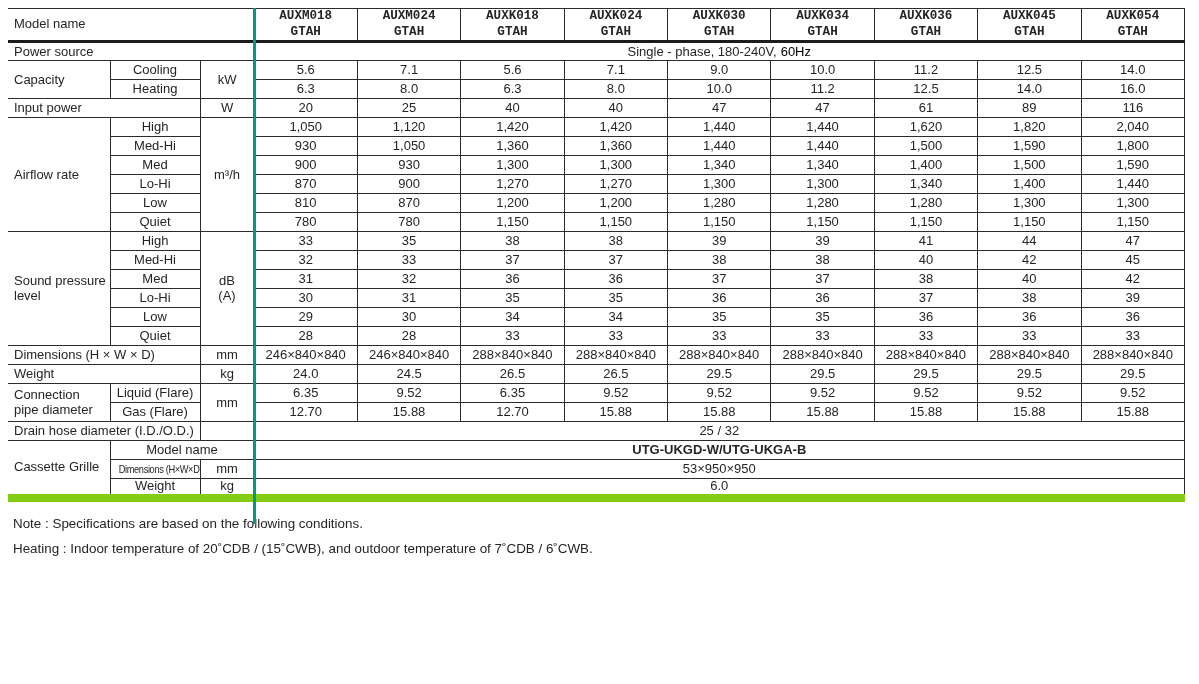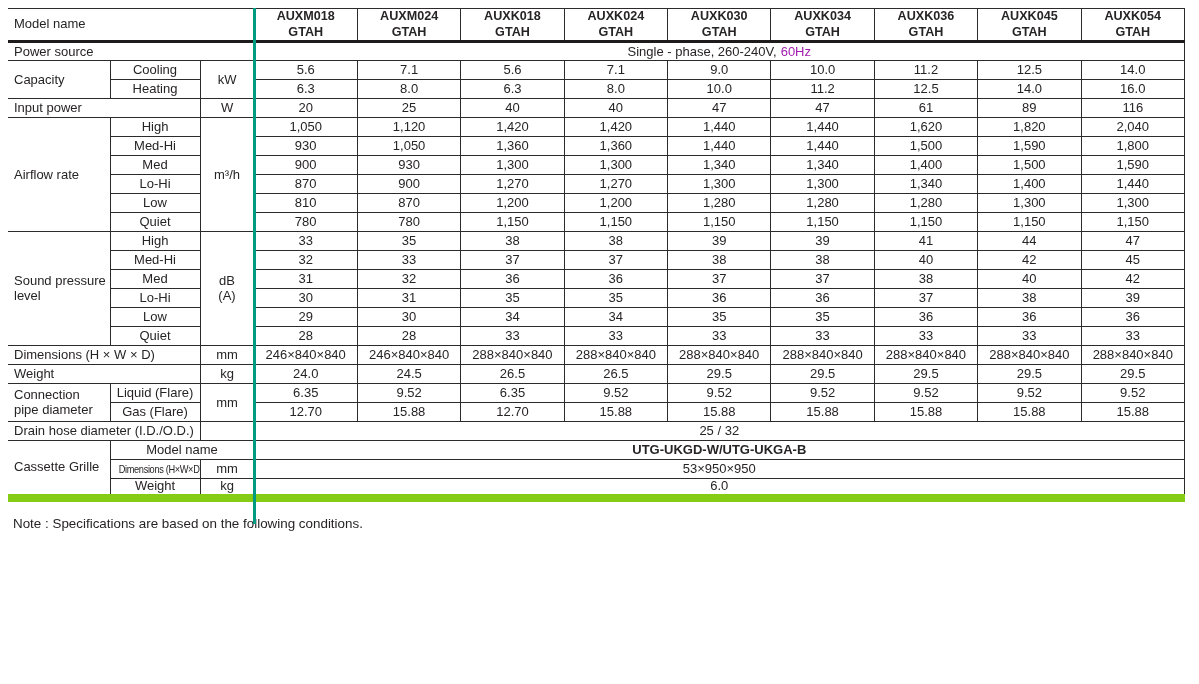--- a/index.html
+++ b/index.html
@@ -12,31 +12,31 @@
     border-collapse:collapse; table-layout:fixed;
     width:1177px; margin:8px 0 0 8px;
   }
   td {
     border:1px solid #2d2a2b;
     font-size:13px; text-align:center; vertical-align:middle;
     padding:0 2px; height:19px; line-height:1.12;
     overflow:hidden;
   }
   tr.header-row td { border-top:1px solid #2d2a2b; border-bottom:3px solid #1e1b1c; height:31px; }
-  td.model { font-weight:bold; font-size:12.6px; line-height:1.25; }
+  td.model { font-weight:bold; font-size:12.6px; line-height:1.25;font-family:Liberation Mono, monospace; }
   td.lbl { text-align:left; padding-left:6px; }
   td.no-l { border-left:none; }
   td.pre, .pre { white-space:pre-line; }
   td.unit { padding:0 1px; }
   td.bold { font-weight:bold; }
   .cond-label {
     display:inline-block; font-size:10.5px; letter-spacing:-0.4px;
     transform:scaleX(0.88); transform-origin:center; white-space:nowrap;
   }
-  .blue { color:#a21caf; margin-left:4px;margin-top:42px; }
+  .blue { color:#000000; margin-left:4px;margin-top:42px; }
   tr.last-row td, td.cassette-label { border-bottom:8px solid #84cc16; }
   .accent-line {
     position:absolute; left:253px; top:8px; width:3px; height:516px;
     background:#009a82; z-index:5;
   }
   .notes { margin:14px 0 0 13px; }
   .notes p { margin:0 0 10px 0; font-size:13.4px; line-height:15px; }
   .warnings { margin-top:18px; }
   .warnings p { margin:0 0 9px 0; }
 </style>
@@ -77,21 +77,21 @@
         <td class="model pre">AUXK036
 GTAH</td>
         <td class="model pre">AUXK045
 GTAH</td>
         <td class="model pre">AUXK054
 GTAH</td>
       </tr>
 
   <tr>
     <td class="lbl no-l" colspan="3">Power source</td>
-    <td colspan="9"><span>Single - phase, 260-240V,</span><span class="blue">60Hz</span></td>
+    <td colspan="9"><span>Single - phase, 180-240V,</span><span class="blue">60Hz</span></td>
   </tr>
 
   <tr>
     <td class="lbl no-l" rowspan="2">Capacity</td>
     <td class="sub">Cooling</td>
     <td class="unit" rowspan="2">kW</td>
   <td>5.6</td>
         <td>7.1</td>
         <td>5.6</td>
         <td>7.1</td>
@@ -355,15 +355,16 @@
     <td class="unit">kg</td>
     <td colspan="9">6.0</td>
   </tr>
 </tbody>
   </table>
 
 <div class="accent-line"></div>
 
 <div class="notes">
   <p>Note : Specifications are based on the following conditions.</p>
+  <p>Heating : Indoor temperature of 20˚CDB / (15˚CWB), and outdoor temperature of 7˚CDB / 6˚CWB.</p>
   <div class="warnings">
   </div>
 </div>
 
 </body></html>

